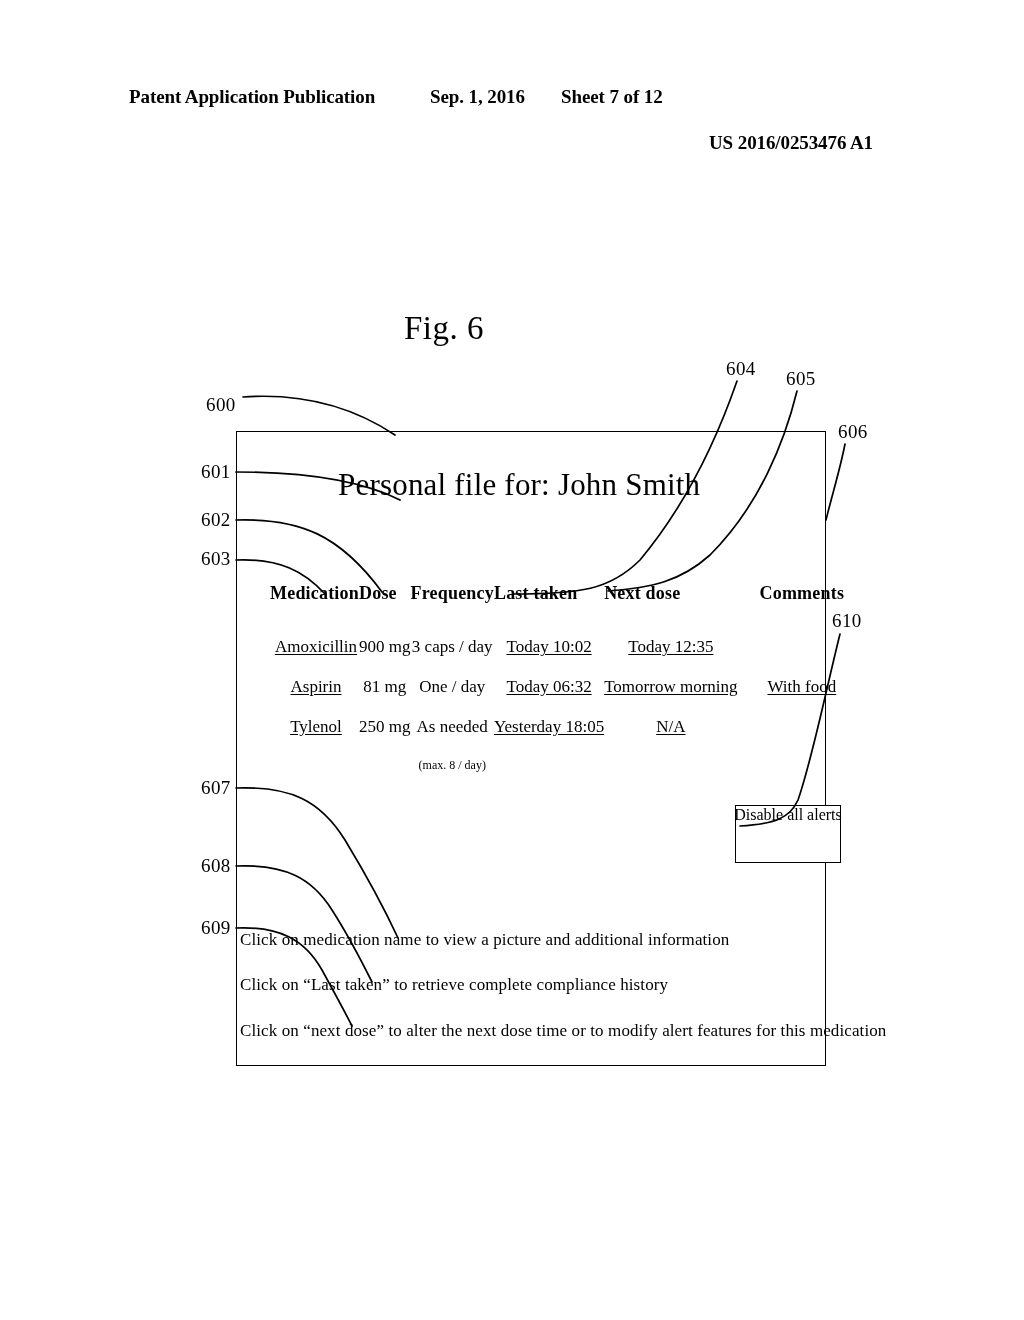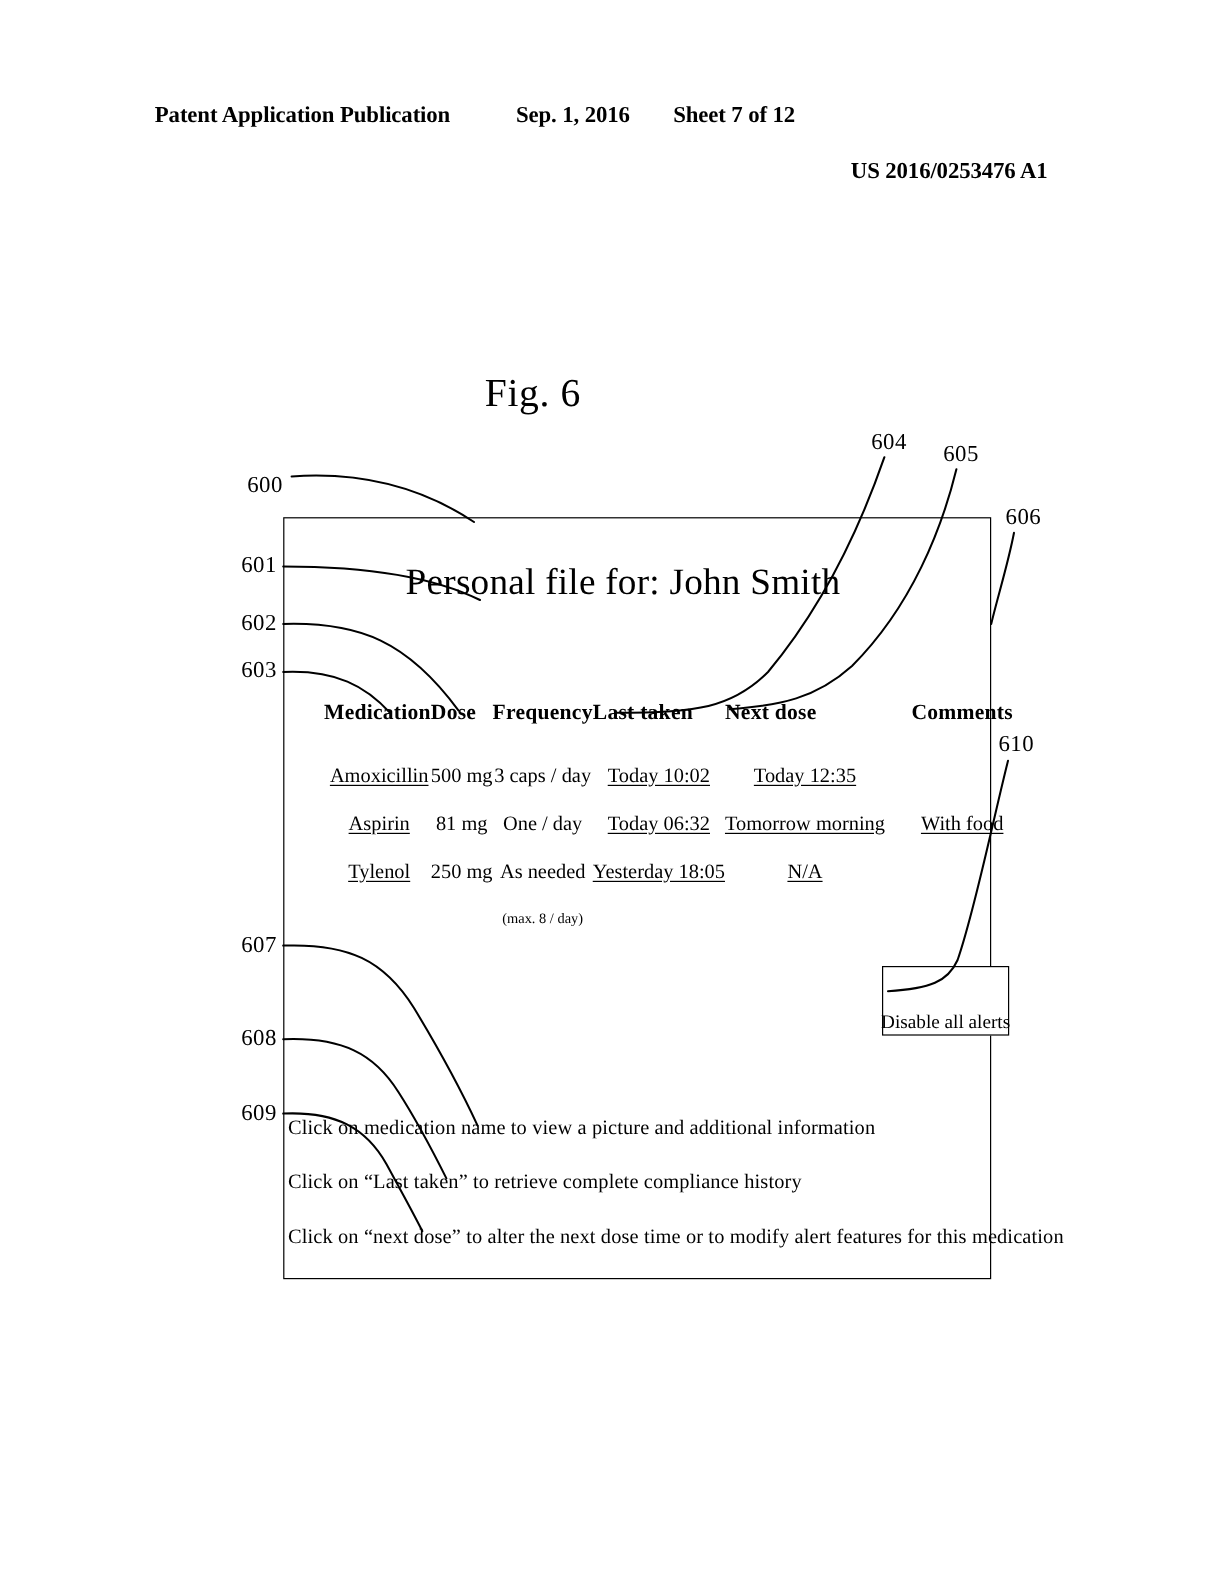--- a/index.html
+++ b/index.html
@@ -165,21 +165,21 @@
     left: 735px;
     top: 805px;
     width: 106px;
     height: 58px;
     border: 1.6px solid #000000;
     box-sizing: border-box;
     background: #ffffff;
     font-size: 16px;
     font-family: "Liberation Serif", "DejaVu Serif", serif;
     display: flex;
-    align-items: flex-end;
+    align-items: flex-start;
     justify-content: center;
     white-space: nowrap;
     cursor: pointer;
   }
 
   
   .instruction-line {
     position: absolute;
     left: 240px;
     font-size: 17px;
@@ -217,21 +217,21 @@
         <th class="col-lasttaken">Last taken</th>
         <th class="col-nextdose">Next dose</th>
         <th class="col-comments th-comments">Comments</th>
       </tr>
     </thead>
     <tbody>
       <tr>
         <td class="td-medication">
           <span class="link-text">Amoxicillin</span>
         </td>
-        <td>500 mg</td>
+        <td>900 mg</td>
         <td>
           <span>3 caps / day</span>
         </td>
         <td>
           <span class="link-text">Today 10:02</span>
         </td>
         <td>
           <span class="link-text">Today 12:35</span>
         </td>
         <td class="td-comments">

